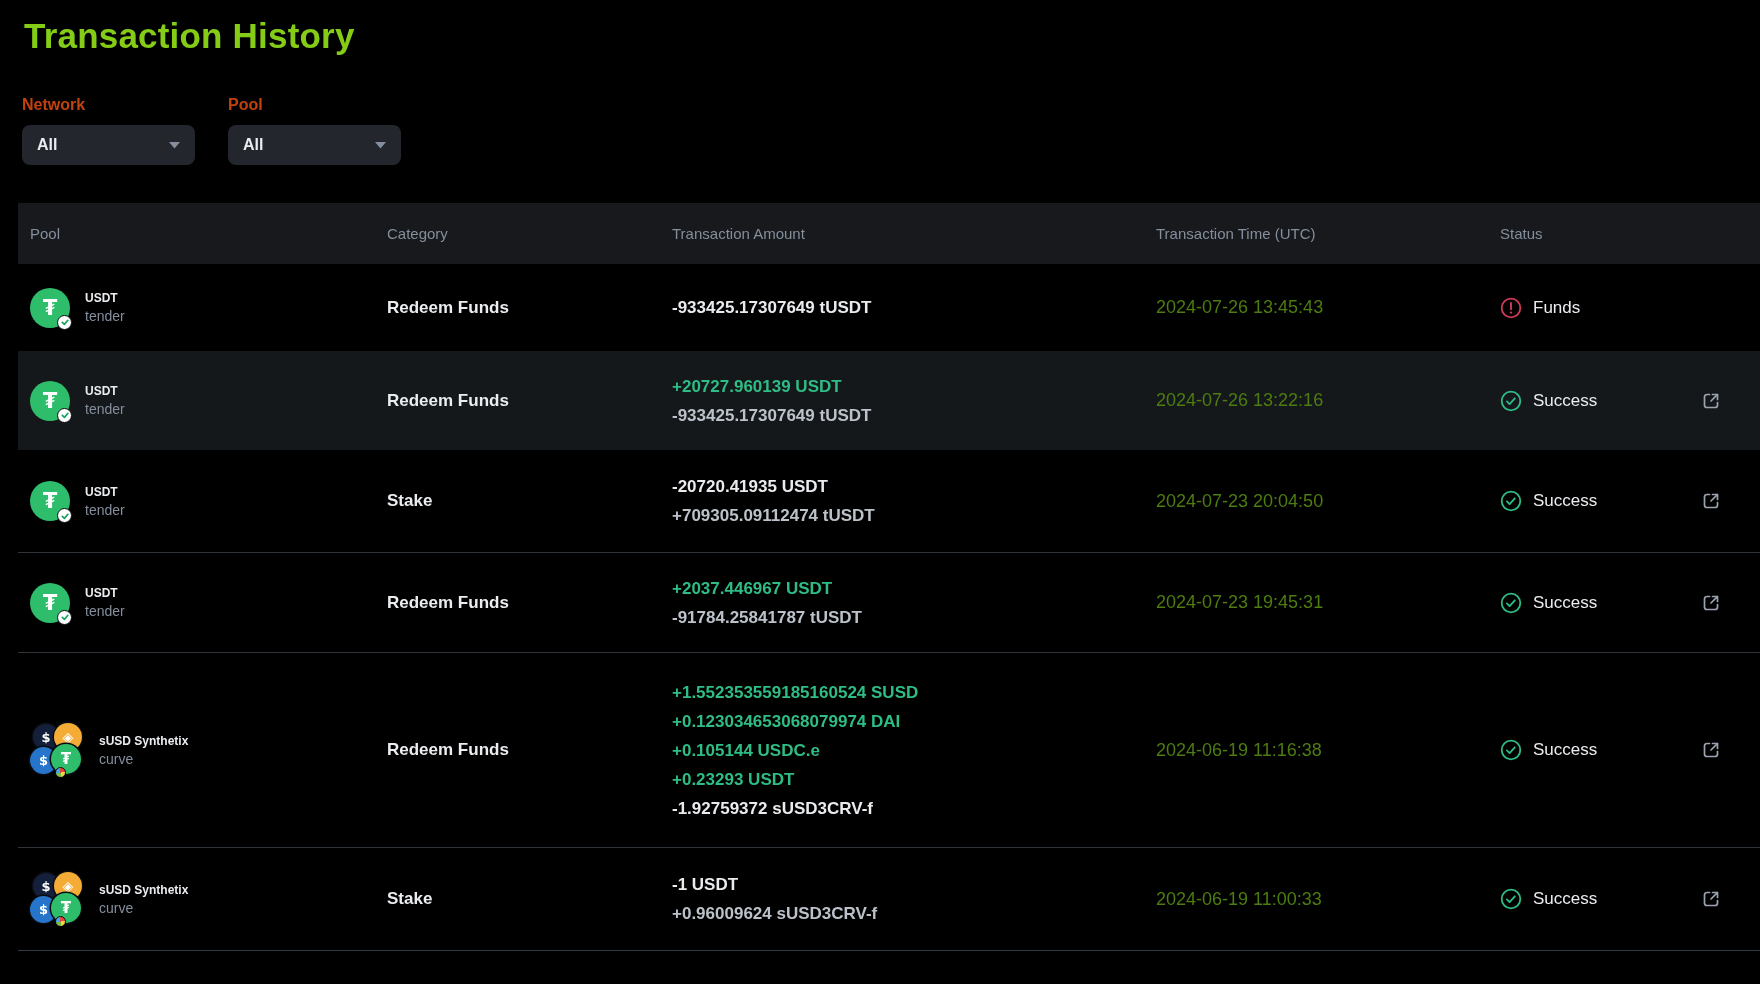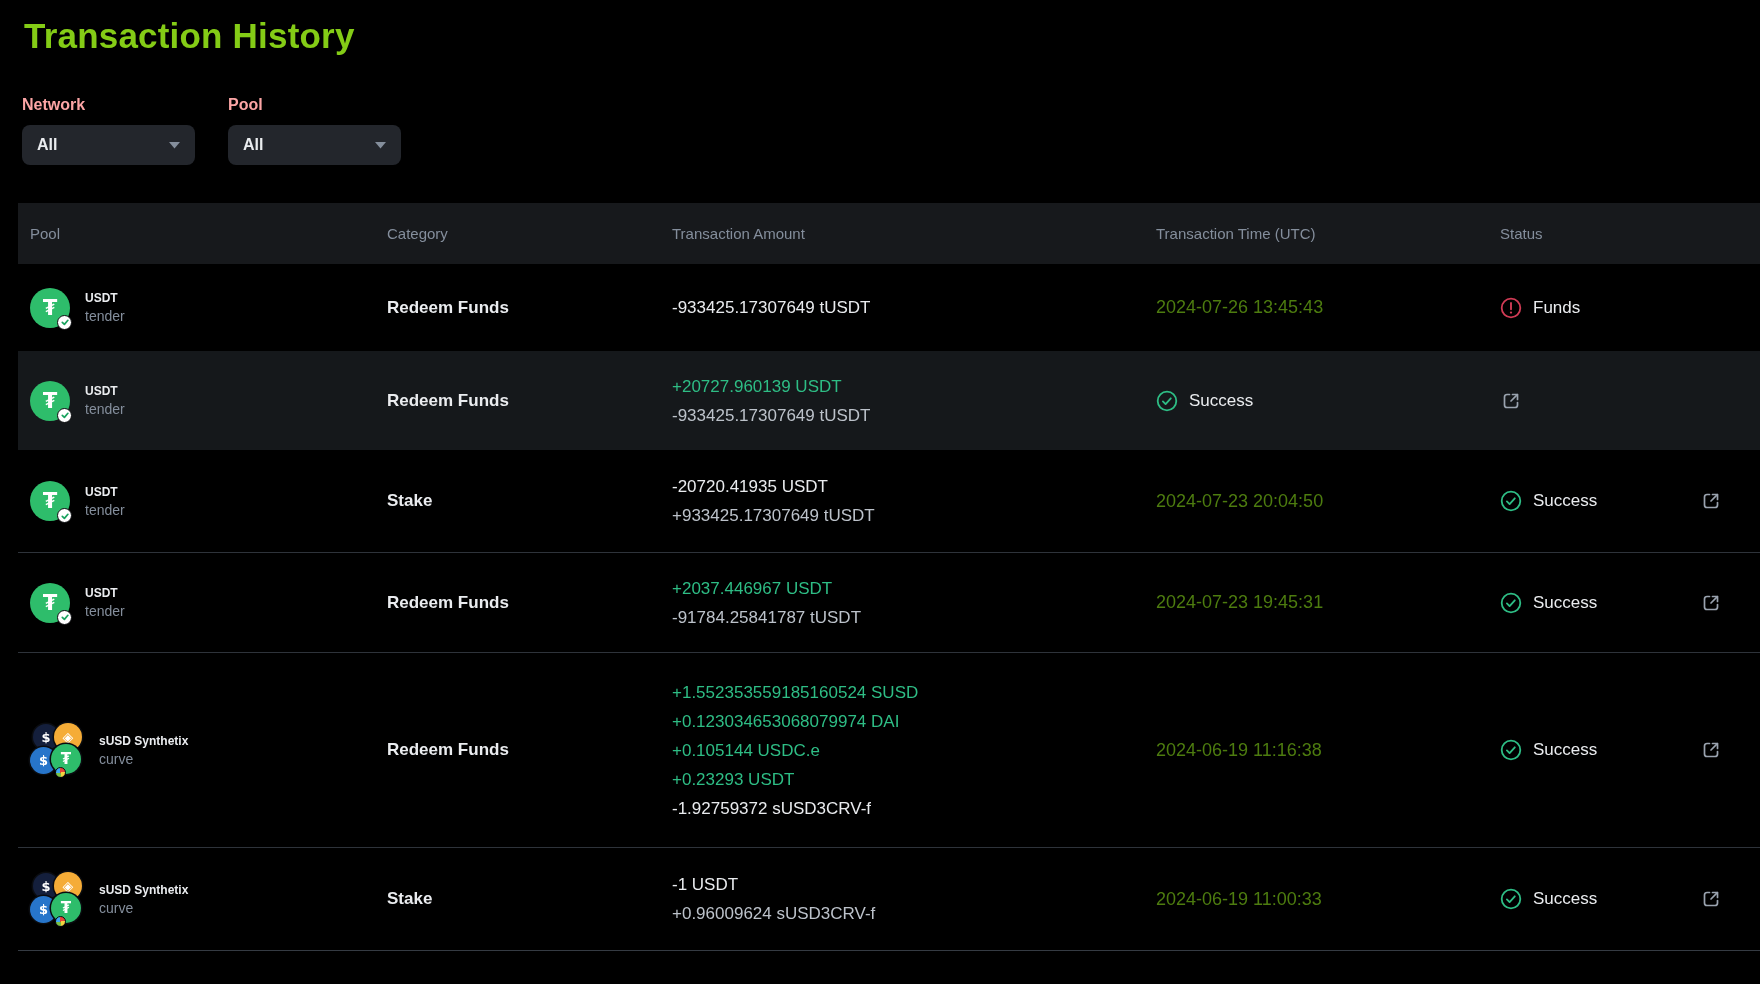--- a/index.html
+++ b/index.html
@@ -7,21 +7,21 @@
               font-family:"Liberation Sans", sans-serif; color:#eaecef; }
 
   .page { padding-left:18px; }
 
   
   .page-title { font-size:35px; font-weight:700; color:#84cc16;
                 padding:16px 0 0 6px; letter-spacing:.2px; }
 
   
   .filters { display:flex; gap:33px; margin:40px 0 0 4px; }
-  .filter-label { font-size:16px; font-weight:700; color:#fca5a5; margin-bottom:11px; }
+  .filter-label { font-size:16px; font-weight:700; color:#c2410c; margin-bottom:11px; }
   .select { width:173px; height:40px; background:#23262c; border-radius:8px;
             display:flex; align-items:center; justify-content:space-between;
             padding:0 15px; cursor:pointer; }
   .select-value { font-size:16px; font-weight:700; color:#eaecef; }
   .select svg { display:block; }
 
   
   .table { margin-top:38px; width:1742px; }
   .grid { display:grid;
           grid-template-columns:357px 285px 484px 344px 200px 1fr;
@@ -55,21 +55,21 @@
   .c-susd { left:3px;  top:1px;  width:26px; height:26px; background:#141f3c; font-size:13px; z-index:1; box-shadow:0 0 0 1.5px #0a0c10; }
   .c-dai  { left:24px; top:0;    width:28px; height:28px; background:#f5ac37; font-size:14px; z-index:2; box-shadow:0 0 0 1.5px #0a0c10; }
   .c-usdc { left:0;    top:24px; width:27px; height:27px; background:#2775ca; font-size:13px; z-index:3; box-shadow:0 0 0 1.5px #0a0c10; }
   .c-usdt { left:21px; top:21px; width:30px; height:30px; background:#2ebd6b; font-size:15px; z-index:4; box-shadow:0 0 0 1.5px #0a0c10; }
   .curve-badge { position:absolute; right:18px; bottom:-1px; width:11px; height:11px;
                  border-radius:50%; z-index:5; border:1.5px solid #0a0c10;
                  background:conic-gradient(#e6453a 0 25%, #f5d33f 25% 50%, #7ac143 50% 75%, #3fa9f5 75% 100%); }
 
   
   .cell-category { font-size:17px; font-weight:700; color:#eaecef; }
-  .amt { font-size:17px; font-weight:400; line-height:29px; white-space:nowrap; }
+  .amt { font-size:17px; font-weight:700; line-height:29px; white-space:nowrap; }
   .amt-green { color:#2ebd85; }
   .amt-white { color:#e9ebee; }
   .amt-gray  { color:#bcc2ca; }
   .cell-time { font-size:18px; font-weight:400; color:#4d7c0f; }
 
   
   .cell-status { display:flex; align-items:center; gap:11px; font-size:17px; color:#eaecef; }
   .cell-link { display:flex; align-items:center; }
   .link-btn { cursor:pointer; display:flex; }
 
@@ -187,20 +187,21 @@
         <div class="pool-text">
           <div class="pool-name">USDT</div>
           <div class="pool-platform">tender</div>
         </div>
       </div>
       <div class="cell cell-category">Redeem Funds</div>
       <div class="cell cell-amounts">
         <div class="amt amt-green">+20727.960139 USDT</div>
         <div class="amt amt-gray">-933425.17307649 tUSDT</div>
       </div>
+      <div class="cell cell-time">2024-07-26 13:22:16</div>
       <div class="cell cell-status">
         <svg width="22" height="22" viewBox="0 0 22 22">
             <use href="#ic-success"></use>
           </svg>
         <span>Success</span>
       </div>
       <div class="cell cell-link">
         <span class="link-btn">
             <svg width="22" height="22" viewBox="0 0 22 22">
               <use href="#ic-external"></use>
@@ -220,21 +221,21 @@
             </span>
         </span>
         <div class="pool-text">
           <div class="pool-name">USDT</div>
           <div class="pool-platform">tender</div>
         </div>
       </div>
       <div class="cell cell-category">Stake</div>
       <div class="cell cell-amounts">
         <div class="amt amt-white">-20720.41935 USDT</div>
-        <div class="amt amt-gray">+933425.17307649 tUSDT</div>
+        <div class="amt amt-gray">+709305.09112474 tUSDT</div>
       </div>
       <div class="cell cell-time">2024-07-23 20:04:50</div>
       <div class="cell cell-status">
         <svg width="22" height="22" viewBox="0 0 22 22">
             <use href="#ic-success"></use>
           </svg>
         <span>Success</span>
       </div>
       <div class="cell cell-link">
         <span class="link-btn">

